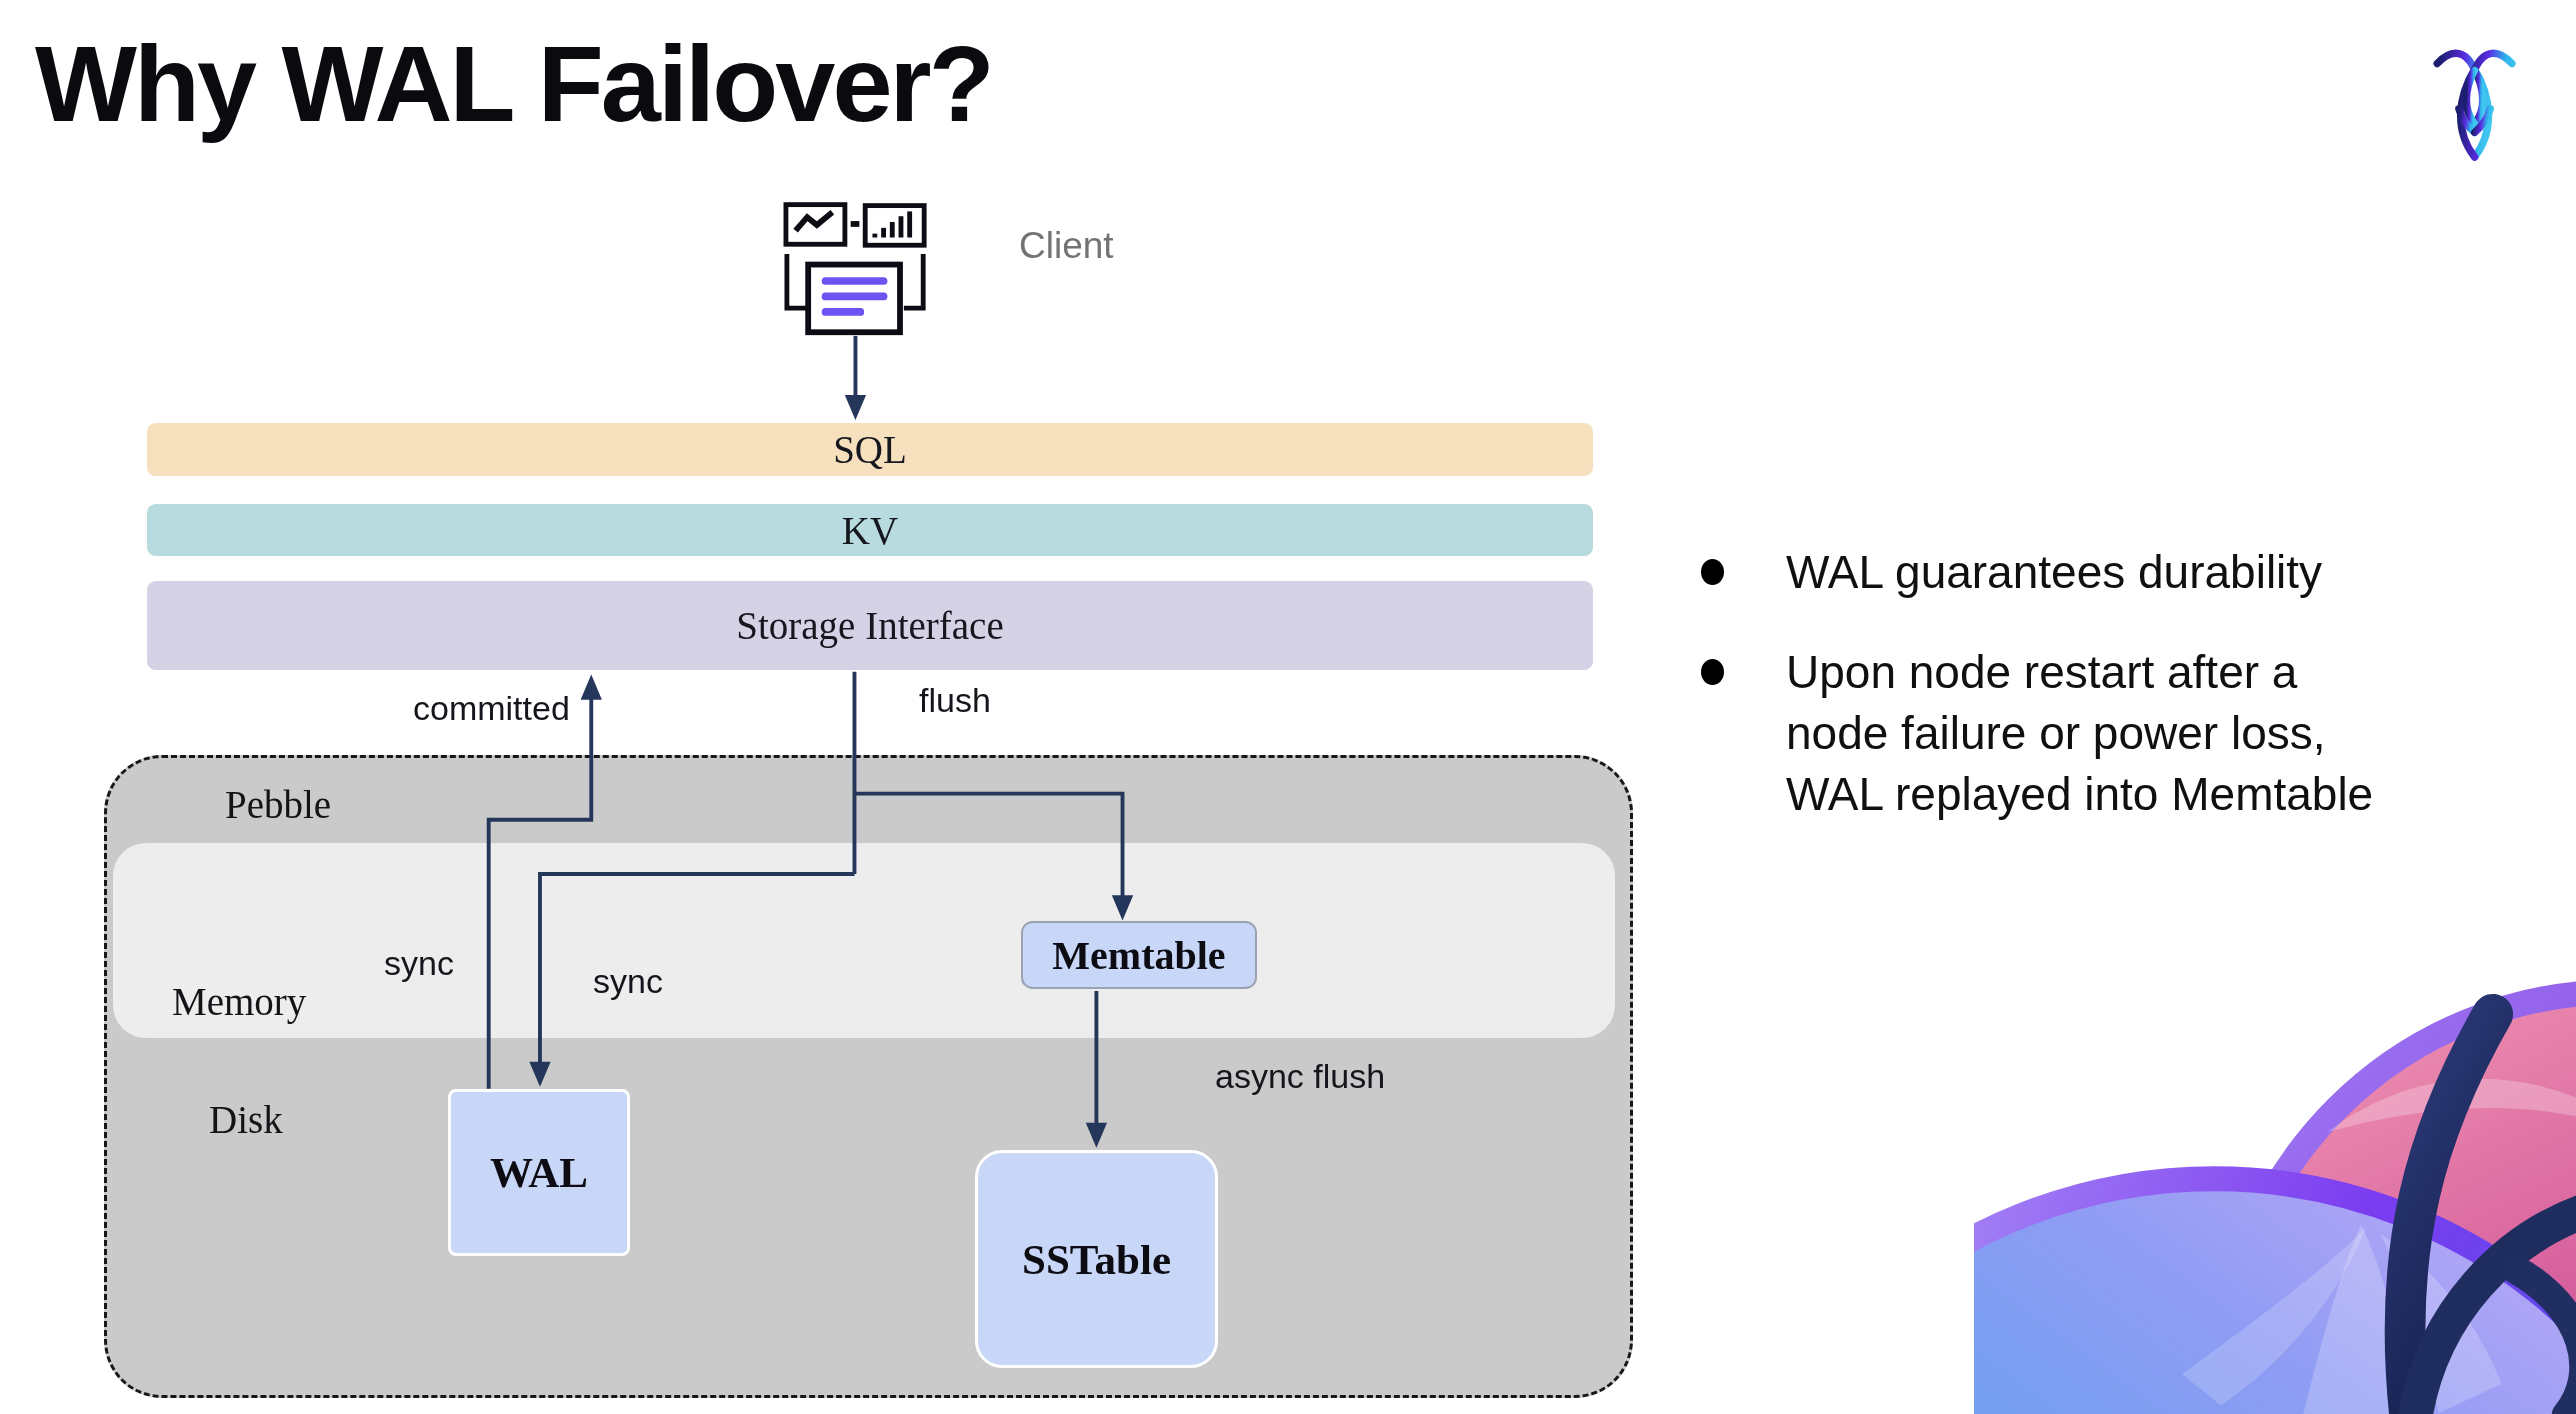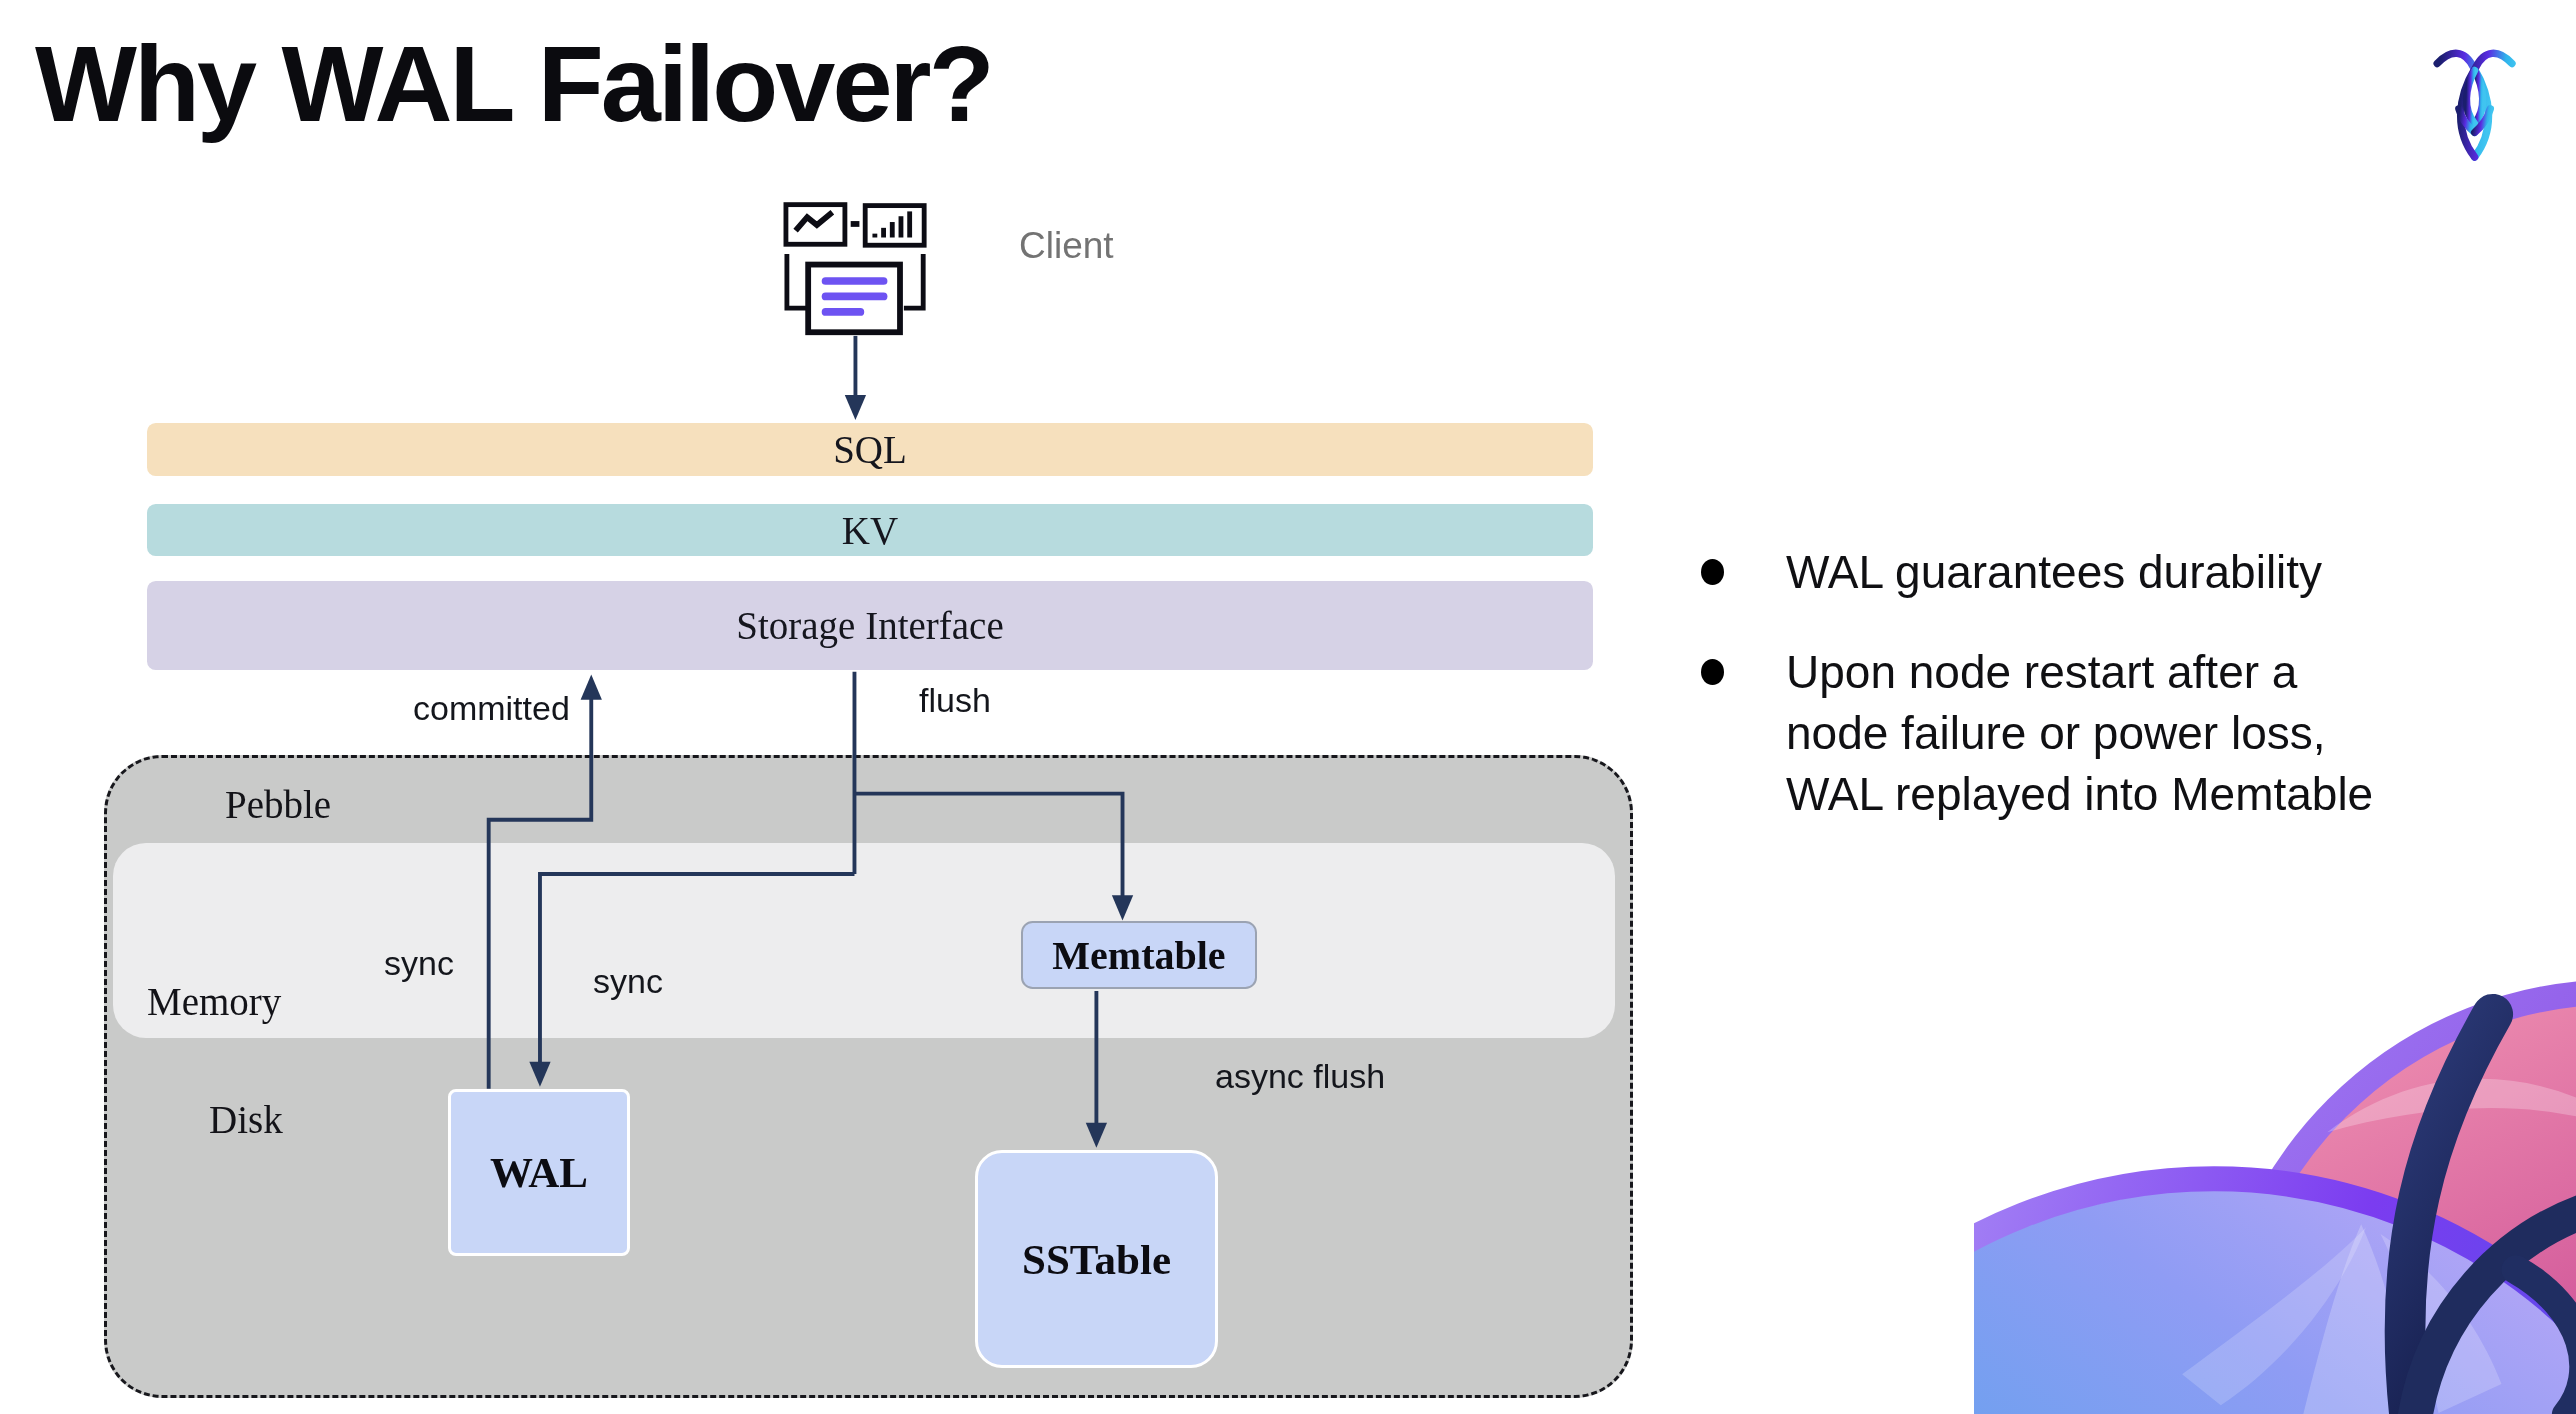--- a/index.html
+++ b/index.html
@@ -35,21 +35,21 @@
   }
   .memory-band {
     position:absolute; left:113px; top:843px; width:1502px; height:195px;
     background:#ededee; border-radius:33px;
   }
   .region-label {
     position:absolute; font-family:"Liberation Serif","DejaVu Serif",serif;
     font-size:39px; color:#131318; white-space:nowrap;
   }
   .lbl-pebble { left:225px; top:782px; }
-  .lbl-memory { left:147px; top:979px; }
+  .lbl-memory { left:172px; top:979px; }
   .lbl-disk   { left:209px; top:1097px; }
 
   .node {
     position:absolute; display:flex; align-items:center; justify-content:center;
     font-family:"Liberation Serif","DejaVu Serif",serif; font-weight:bold;
     background:#c8d6f7; color:#0c0c12; box-sizing:border-box;
   }
   .node-memtable { left:1021px; top:921px; width:236px; height:68px;
     border:2.9px solid #9ba3b2; border-radius:11.6px; font-size:40px; }
   .node-wal { left:448px; top:1089px; width:182px; height:167px;

